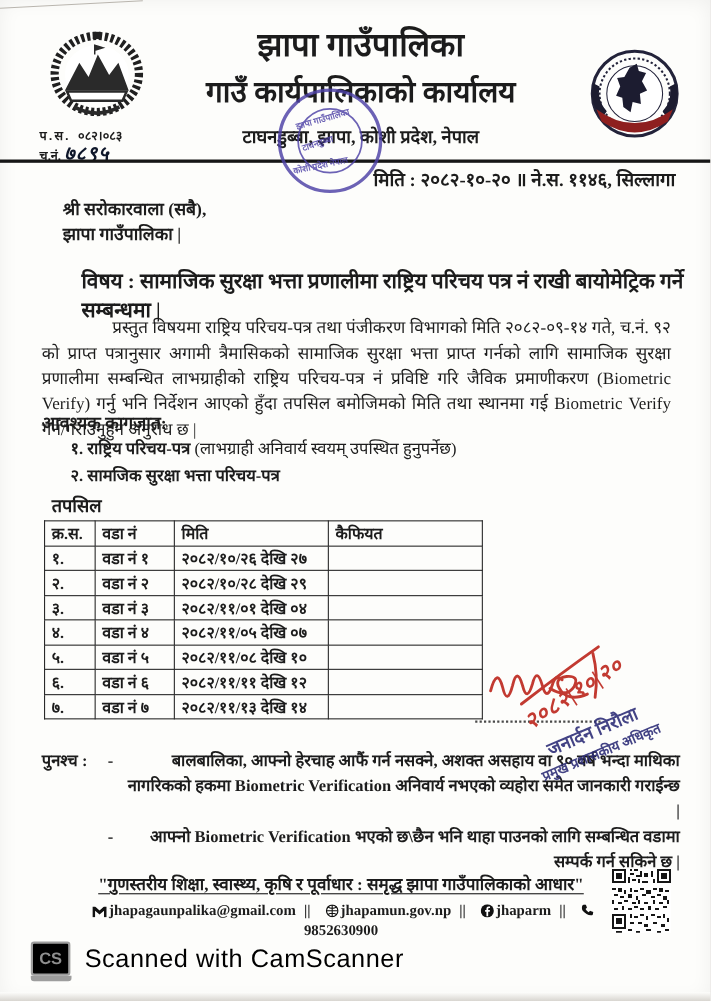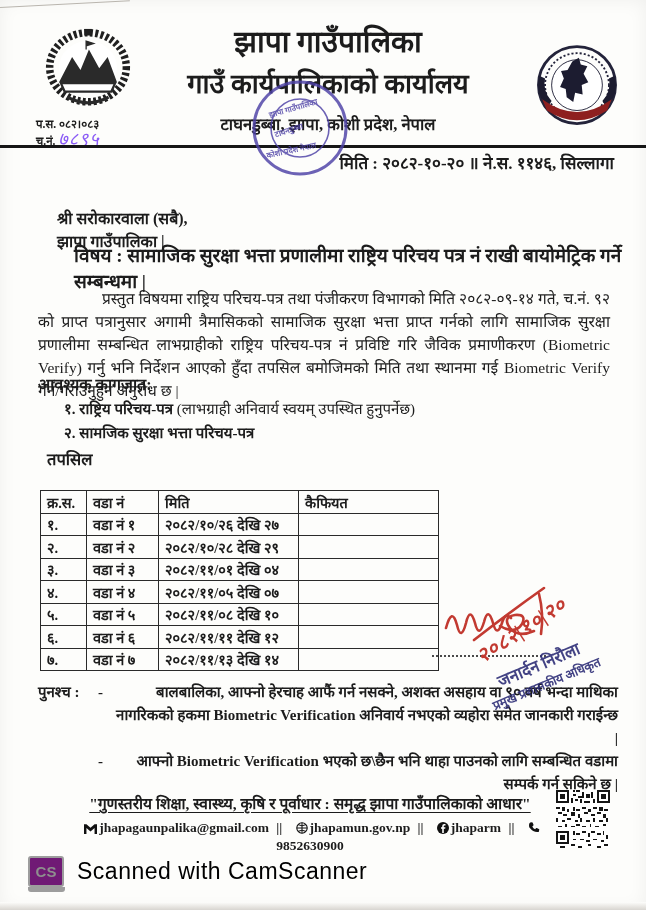--- a/index.html
+++ b/index.html
@@ -8,47 +8,47 @@
     background:#fdfdfb;overflow:hidden;color:#1c1c1c;
     font-family:"Liberation Serif","DejaVu Serif",serif;
     box-shadow:inset 0 0 18px rgba(0,0,0,.06);
   }
   
   .scan-line{position:absolute;left:0;top:7px;width:130px;border-top:1.5px solid #b9b5ae;transform:rotate(-3deg);transform-origin:left top;}
   
   .emblem-left{position:absolute;left:36px;top:28px;width:104px;text-align:center;}
   .emblem-left svg{display:block;margin:0 auto;}
   .ref-block{text-align:left;margin-top:3px;line-height:15px;}
-  .ref-ps{font-size:11.5px;font-weight:700;}
+  .ref-ps{font-size:11.5px;font-weight:700;font-family:Liberation Mono, monospace;}
   .ref-ch{font-size:11.5px;font-weight:700;}
-  .ref-ch .hand{font-size:18px;font-weight:400;font-style:italic;letter-spacing:1px;color:#8b5cf6;margin-top:23px;}
+  .ref-ch .hand{font-size:18px;font-weight:700;font-style:italic;letter-spacing:1px;color:#0f172a;margin-top:23px;}
   .head-center{position:absolute;left:138px;right:128px;top:24px;text-align:center;}
   .h-muni{font-size:30px;font-weight:700;line-height:36px;}
   .h-office{font-size:27px;font-weight:700;line-height:33px;margin-top:8px;}
   .h-addr{font-size:16.5px;font-weight:700;margin-top:11px;}
   .emblem-right{position:absolute;right:22px;top:40px;width:94px;height:94px;}
   .head-rule{position:absolute;left:0;top:145px;width:646px;height:3px;background:#161616;}
   
   .round-stamp{position:absolute;left:250px;top:78px;width:100px;height:100px;opacity:.82;z-index:5;pointer-events:none;}
   .round-stamp .frag{position:absolute;color:#4d41a6;font-size:8px;font-weight:700;white-space:nowrap;}
   .frag1{top:24px;left:18px;transform:rotate(-16deg);}
   .frag2{top:46px;left:24px;transform:rotate(-18deg);font-size:9px;}
   .frag3{top:66px;left:16px;transform:rotate(-12deg);}
   
   .date-line{position:absolute;right:32px;top:151px;font-size:17px;font-weight:600;}
-  .recipient{position:absolute;left:57px;top:179px;font-size:16px;font-weight:600;line-height:23px;margin-top:28px;}
+  .recipient{position:absolute;left:57px;top:179px;font-size:16px;font-weight:600;line-height:23px;}
   .subject{position:absolute;left:74px;top:242px;font-size:19px;font-weight:700;}
   
   .body-para{position:absolute;left:38px;top:287px;width:572px;font-size:15.5px;font-weight:500;line-height:23px;text-align:justify;text-indent:64px;}
   .docs-heading{position:absolute;left:38px;top:373px;font-size:16px;font-weight:700;}
   .docs-list{position:absolute;left:64px;top:397px;font-size:15px;font-weight:600;line-height:24px;}
   .docs-list .note{font-weight:500;}
   
   .tapasil{position:absolute;left:47px;top:447px;font-size:16.5px;font-weight:700;}
-  table.schedule{position:absolute;left:40px;top:490px;border-collapse:collapse;table-layout:fixed;border-radius:31px;}
+  table.schedule{position:absolute;left:40px;top:473px;border-collapse:collapse;table-layout:fixed;border-radius:31px;}
   table.schedule th,table.schedule td{
     border:1.7px solid #2a2a2a;height:21.5px;padding:0 6px;
     font-size:14.5px;font-weight:600;text-align:left;vertical-align:middle;white-space:nowrap;
   }
   table.schedule th{font-weight:700;}
   col.c1{width:46px}col.c2{width:72px}col.c3{width:140px}col.c4{width:140px}
   
   .sig-squiggle{position:absolute;left:440px;top:578px;width:132px;height:82px;z-index:6;}
   .sig-squiggle path{stroke:#c23a31;stroke-width:2.6;fill:none;stroke-linecap:round;}
   .sig-date{position:absolute;left:470px;top:616px;transform:rotate(-33deg);color:#c23a31;font-size:20px;font-weight:700;font-style:italic;letter-spacing:1px;z-index:6;}
@@ -62,21 +62,21 @@
   .ps-label{white-space:nowrap;}
   .ps-text{text-align:right;}
   
   .slogan{position:absolute;left:60px;top:792px;width:500px;text-align:center;font-size:15.5px;font-weight:700;text-decoration:underline;text-underline-offset:3px;}
   .contact{position:absolute;left:60px;top:820px;width:500px;text-align:center;font-size:13.5px;font-weight:600;font-family:"Liberation Serif",serif;}
   .contact .ic{display:inline-block;vertical-align:-2px;margin:0 2px 0 6px;}
   .contact .sep{margin:0 4px;font-weight:700;}
   .qr{position:absolute;right:36px;top:790px;width:54px;height:58px;}
   
   .camscanner{position:absolute;left:28px;top:856px;display:flex;align-items:center;gap:13px;font-family:"Liberation Sans","DejaVu Sans",sans-serif;}
-  .cs-badge{position:relative;width:32px;height:27px;border:2.5px solid #9d9d9d;border-radius:3px;color:#8e8e8e;font-weight:700;font-size:15px;display:flex;align-items:center;justify-content:center;background:#701a75;}
+  .cs-badge{position:relative;width:32px;height:27px;border:2.5px solid #9d9d9d;border-radius:3px;color:#8e8e8e;font-weight:700;font-size:15px;display:flex;align-items:center;justify-content:center;background:#000000;}
   .cs-badge::after{content:"";position:absolute;left:-2.5px;right:-2.5px;bottom:-7px;height:5px;background:#9d9d9d;border-radius:0 0 3px 3px;}
   .cs-text{font-size:23px;color:#000000;font-weight:400;letter-spacing:.5px;}
   .bottom-fade{position:absolute;left:0;right:0;bottom:0;height:8px;background:linear-gradient(#fdfdfb,#d8d5d0);}
 </style>
 </head>
 <body>
 
 <div class="page">
 
   <div class="scan-line"></div>

